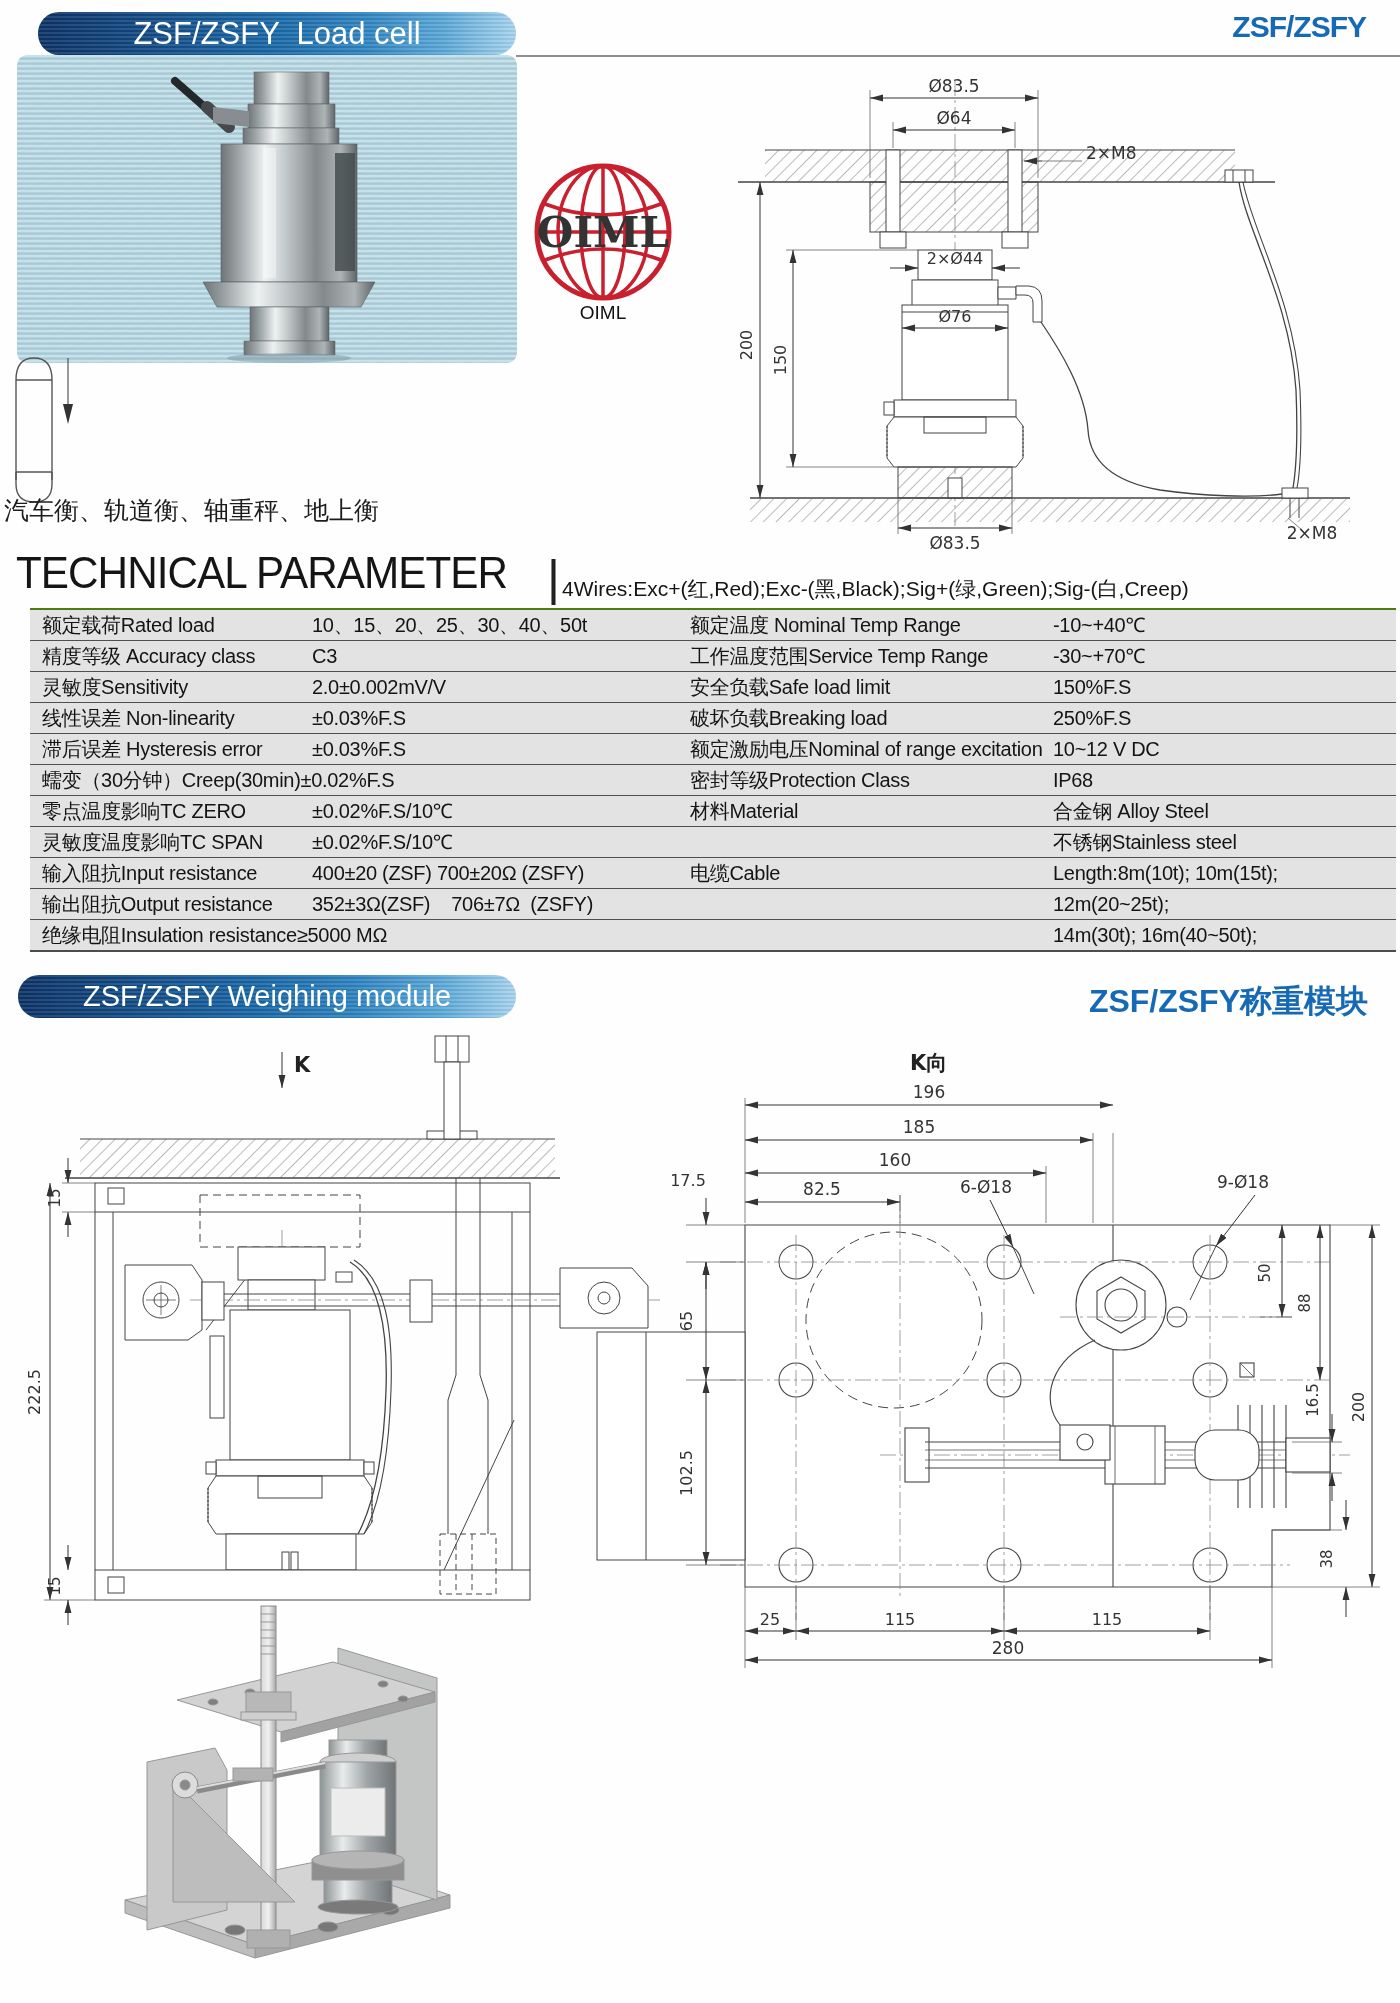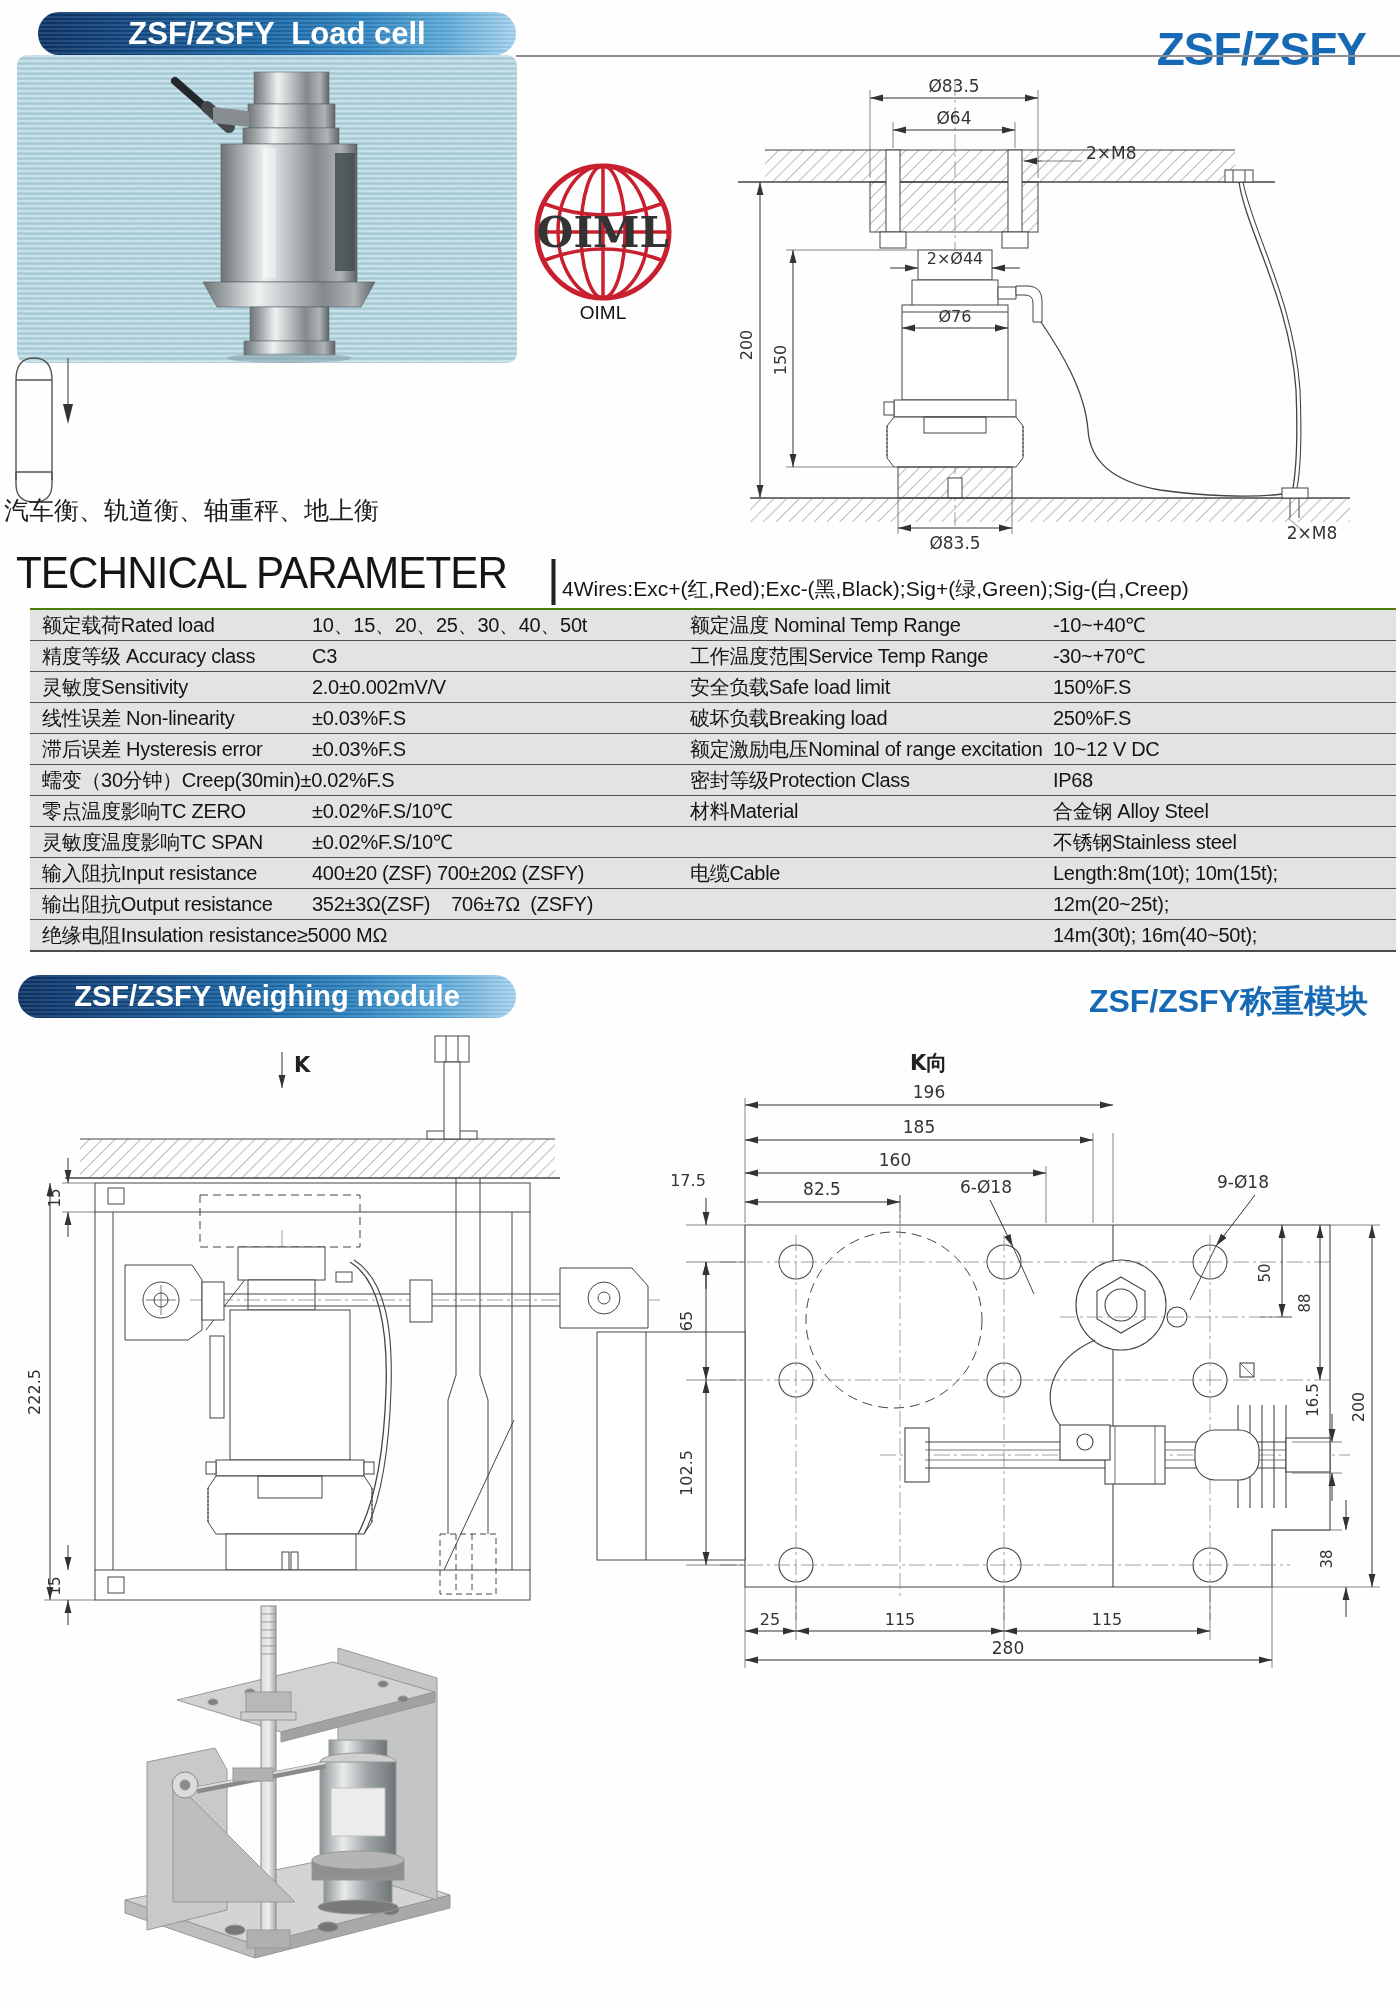--- a/index.html
+++ b/index.html
@@ -2,26 +2,26 @@
 <html><head>
 <meta charset="utf-8">
 <style>
   html,body{margin:0;padding:0;background:#fff;}
   .page{position:relative;width:1400px;height:2003px;background:#fefefe;overflow:hidden;
         font-family:"Liberation Sans",sans-serif;color:#111;}
   .abs{position:absolute;}
   .banner{background:
       repeating-linear-gradient(180deg,rgba(255,255,255,.10) 0 2px,rgba(0,0,0,.06) 2px 4px),
       linear-gradient(90deg,#0d3366 0%,#124a84 22%,#1a67a6 48%,#2f84c1 68%,#5ca9d9 85%,#a8d4ef 100%);
-      color:#fff;font-weight:bold;display:flex;align-items:center;justify-content:center;
+      color:#fff;font-weight:normal;display:flex;align-items:center;justify-content:center;
       white-space:pre;border-radius:21px;}
   .banner1{left:38px;top:12px;width:478px;height:43px;font-size:31px;}
   .banner2{left:18px;top:975px;width:498px;height:43px;font-size:29px;}
   .model{font-weight:bold;color:#1569b5;white-space:pre;text-align:right;}
-  .model1{right:34px;top:22px;font-size:46px;letter-spacing:-1px;}
+  .model1{right:34px;top:10px;font-size:30px;letter-spacing:-1px;}
   .model2{right:32px;top:980px;font-size:32px;}
   .rule1{left:516px;top:55px;width:884px;border-top:2px solid #8f8f8f;height:0;}
   .cap{left:4px;white-space:pre;color:#1c1c1c;}
   .cap-cn{top:494px;font-size:25px;}
   .cap-en{top:523px;font-size:24px;letter-spacing:-0.5px;}
   .tech-title{left:16px;top:548px;font-size:44px;letter-spacing:-1px;transform:scaleX(.96);
       transform-origin:left;white-space:pre;color:#151515;}
   .tech-bar{left:547px;top:549px;font-size:50px;font-weight:300;color:#222;}
   .wires{left:562px;top:575px;font-size:21px;white-space:pre;color:#151515;}
   .spec{left:30px;top:608px;width:1366px;background:#e3e3e3;

